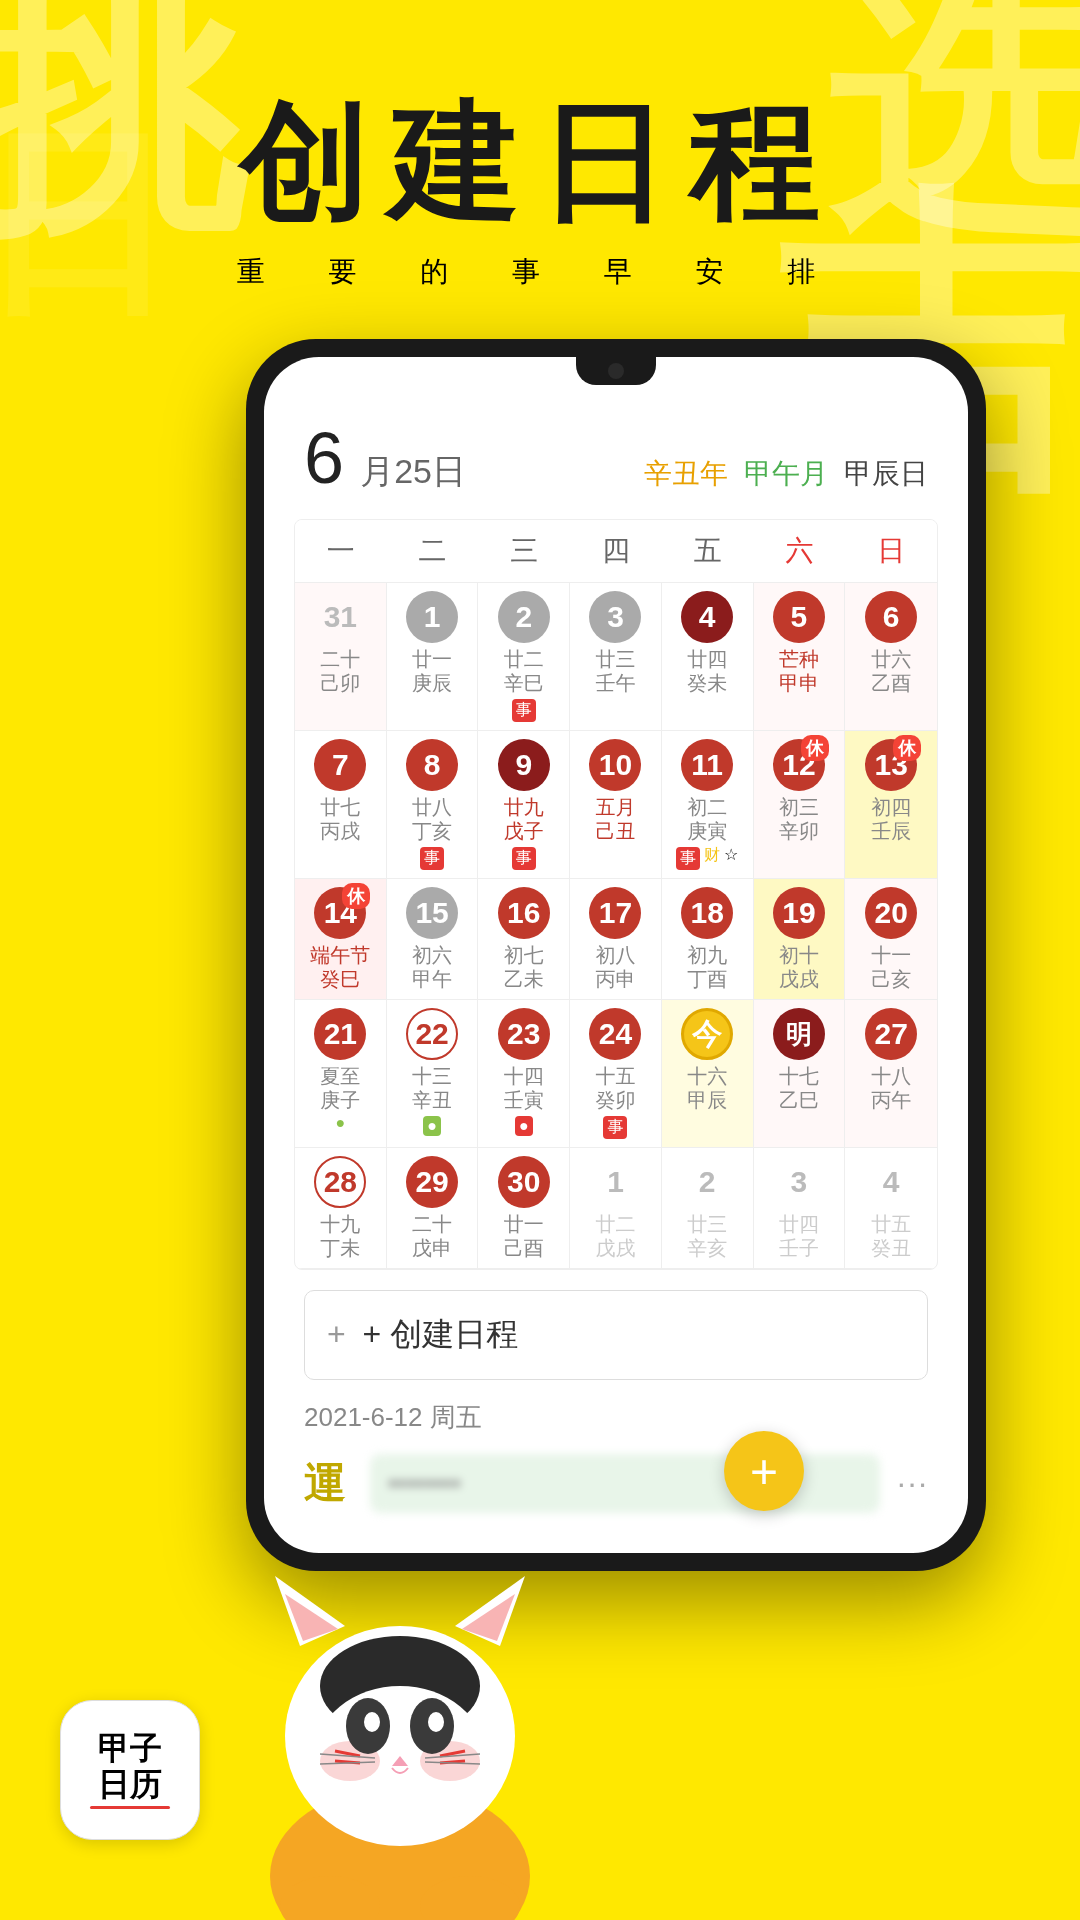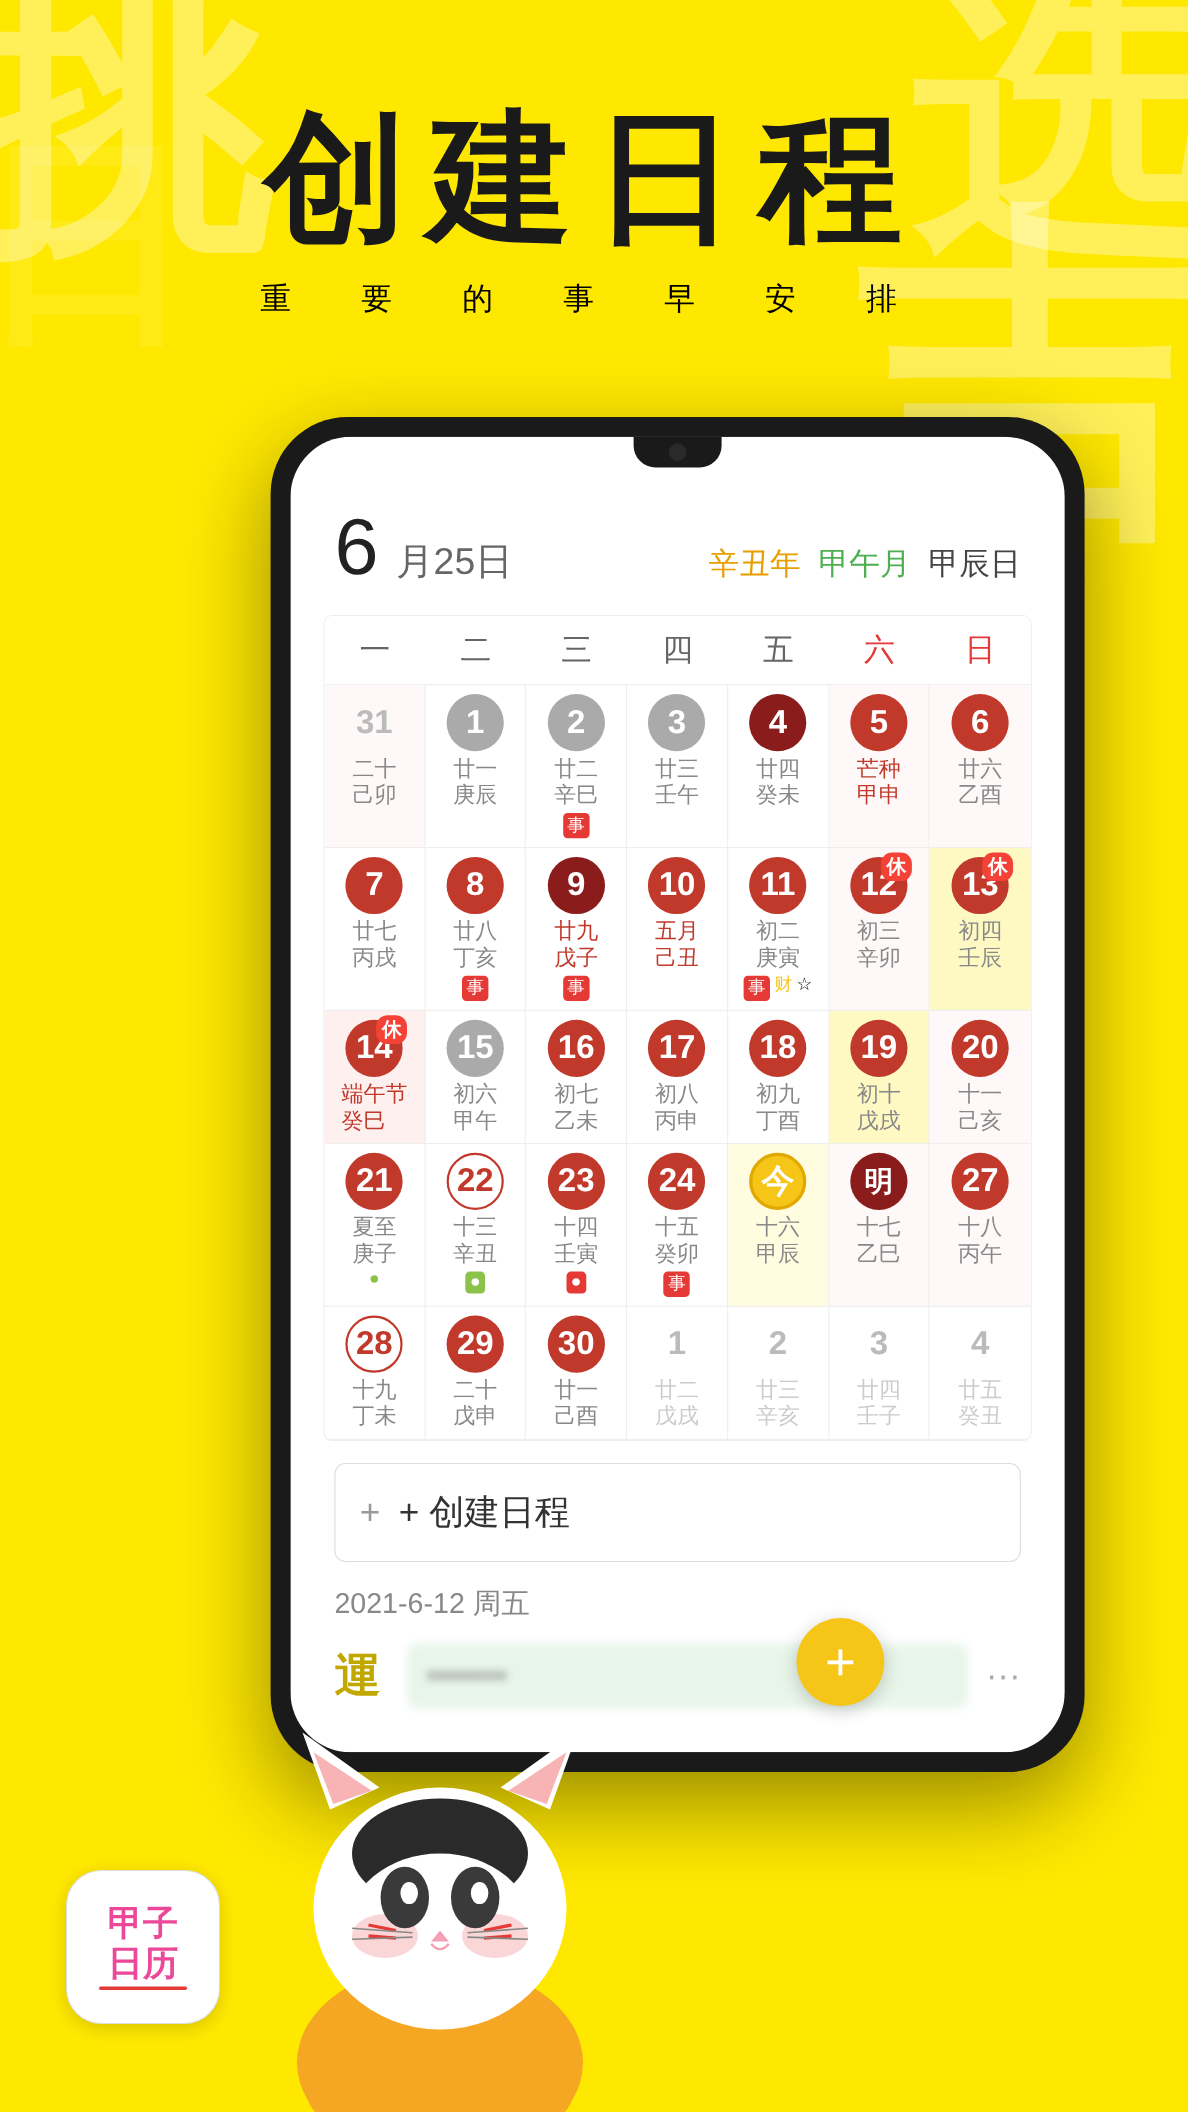--- a/index.html
+++ b/index.html
@@ -55,21 +55,21 @@
     }
     .headline-subtitle {
       font-size: 28px;
       color: #000000;
       letter-spacing: 28px;
       margin-top: 20px;
     }
 
     
     .phone-wrapper {
-      margin-top: 88px;
+      margin-top: 48px;
       position: relative;
       width: 588px;
     }
     .phone-frame {
       width: 740px;
       background: #1a1a1a;
       border-radius: 70px;
       padding: 18px;
       box-shadow: 0 30px 80px rgba(0,0,0,0.4);
       position: relative;
@@ -156,21 +156,21 @@
     .cal-weekday.sun { color: #e53935; }
 
     .cal-body {
       display: grid;
       grid-template-columns: repeat(7, 1fr);
     }
     .cal-cell {
       border-right: 1px solid #eee;
       border-bottom: 1px solid #eee;
       padding: 8px 4px;
-      text-align: left;
+      text-align: center;
       min-height: 90px;
       position: relative;
       display: flex;
       flex-direction: column;
       align-items: center;
     }
     .cal-cell:nth-child(7n) { border-right: none; }
 
     .day-num {
       width: 52px;
@@ -321,21 +321,21 @@
       display: flex;
       flex-direction: column;
       align-items: center;
       justify-content: center;
       box-shadow: 0 4px 16px rgba(0,0,0,0.15);
       z-index: 10;
     }
     .app-icon-text {
       font-size: 32px;
       font-weight: 700;
-      color: #ec4899;
+      color: #000000;
       line-height: 1.1;
       text-align: center;
     }
     .app-icon-line {
       width: 80px;
       height: 3px;
       background: #e53935;
       margin-top: 4px;
       border-radius: 2px;
     }

